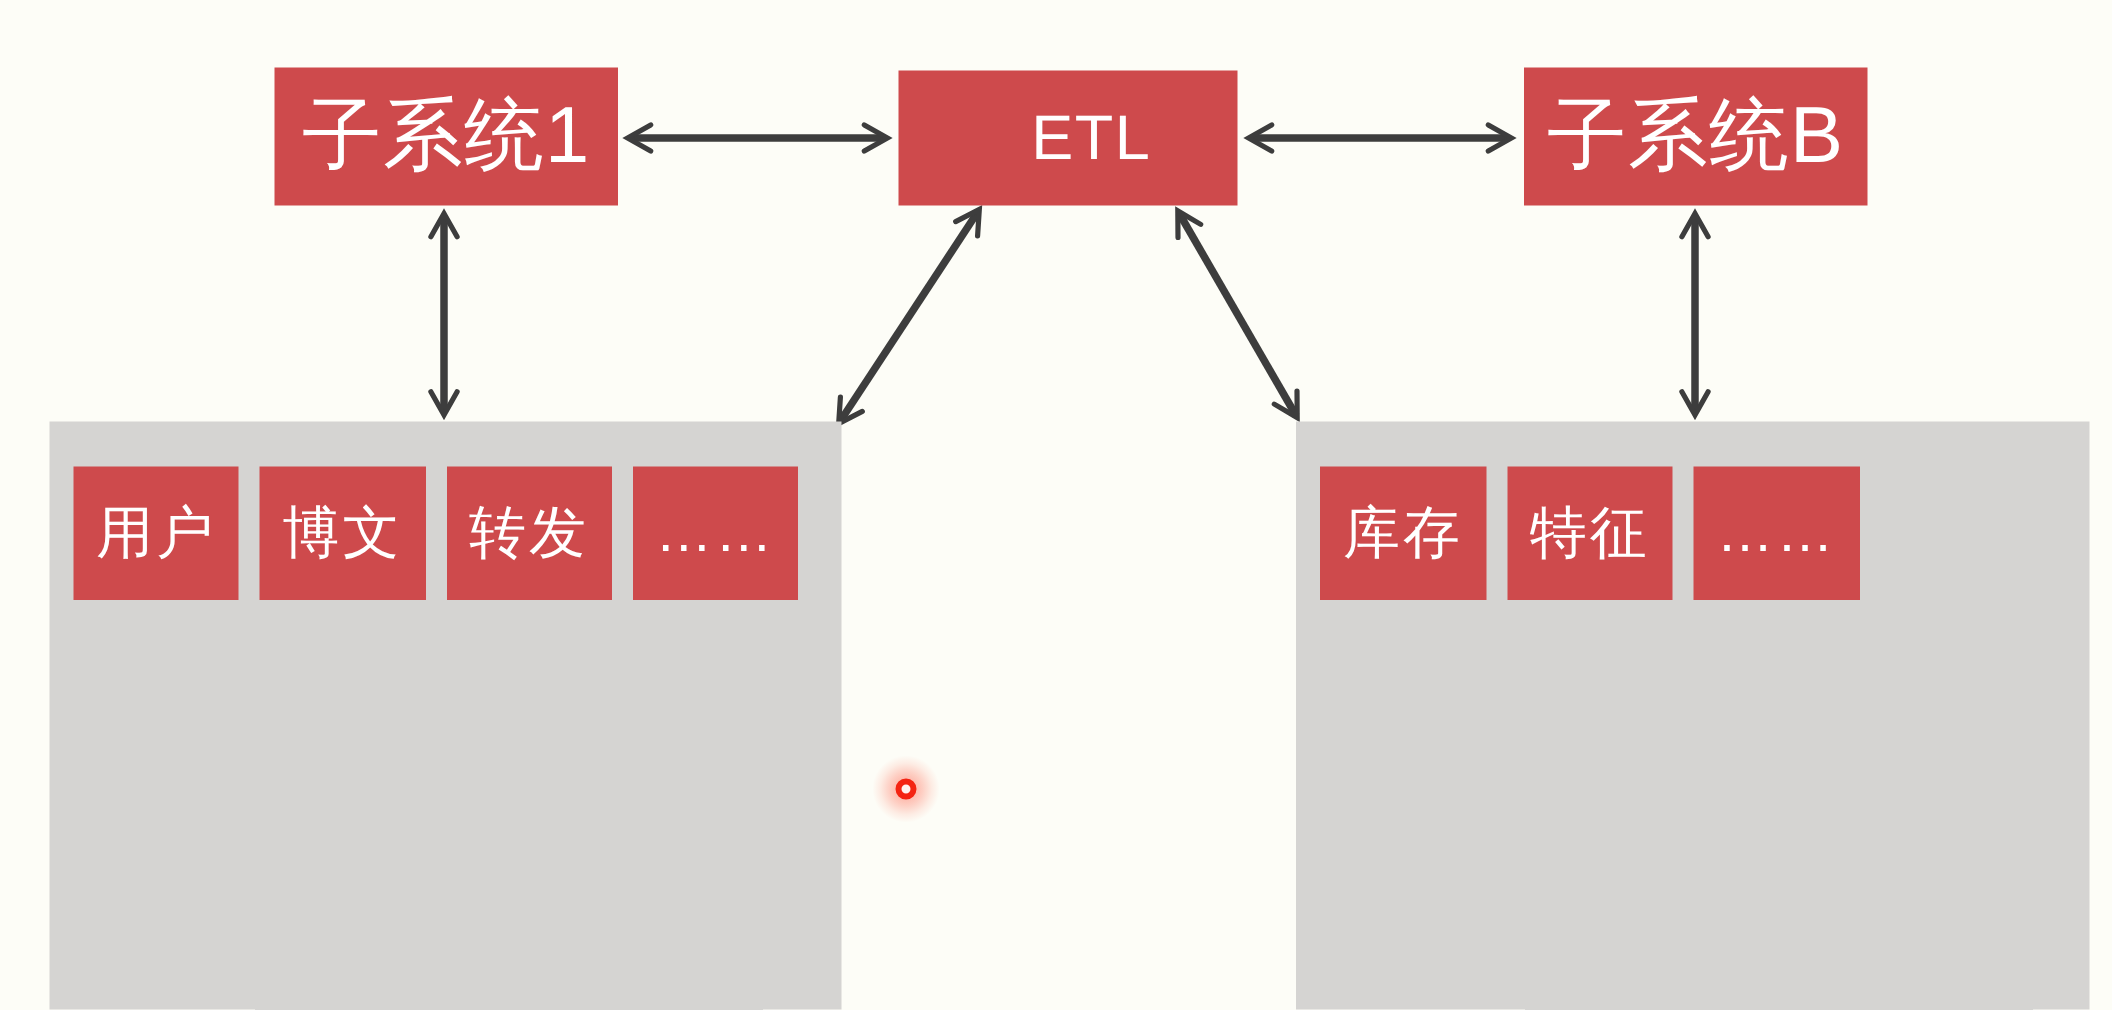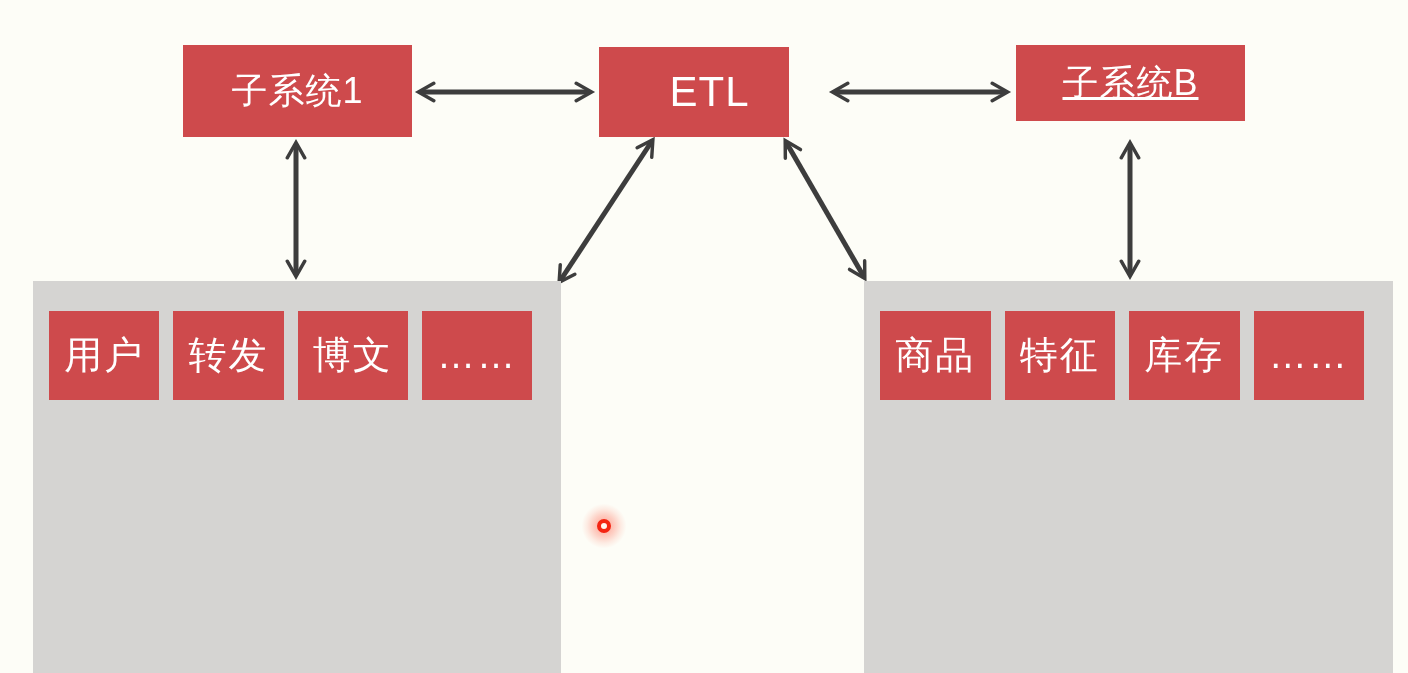--- a/index.html
+++ b/index.html
@@ -28,26 +28,26 @@
     width: 1408px; height: 673px;
     pointer-events: none;
   }
   .node {
     position: absolute;
     background: var(--box-red);
     color: var(--text-white);
     display: flex;
     align-items: center;
     justify-content: center;
-    font-size: 36px;
+    font-size: 53px;
     letter-spacing: 1px;
   }
   #node-subsystem1 { left: 183px; top: 45px;  width: 229px; height: 92px; }
-  #node-etl        { left: 599px; top: 47px;  width: 190px; height: 90px; font-size: 42px; padding-left: 31px; }
-  #node-subsystemB { left: 1016px; top: 45px; width: 229px; height: 76px; text-decoration: underline; }
+  #node-etl        { left: 599px; top: 47px;  width: 226px; height: 90px; font-size: 42px; padding-left: 31px; }
+  #node-subsystemB { left: 1016px; top: 45px; width: 229px; height: 92px; }
 
   .panel {
     position: absolute;
     top: 281px;
     height: 456px;
     background: var(--panel-gray);
     display: grid;
     grid-template-columns: 1fr 1fr 1fr 1fr;
     grid-template-rows: 89px 89px 89px;
     column-gap: 14px;
@@ -111,29 +111,28 @@
   </div>
   <div class="node" id="node-etl">
     <span>ETL</span>
   </div>
   <div class="node" id="node-subsystemB">
     <span>子系统B</span>
   </div>
 
   <div class="panel" id="panel-left">
     <div class="cell">用户</div>
+    <div class="cell">博文</div>
     <div class="cell">转发</div>
-    <div class="cell">博文</div>
     <div class="cell">……</div>
   </div>
 
   <div class="panel" id="panel-right">
-    <div class="cell">商品</div>
+    <div class="cell">库存</div>
     <div class="cell">特征</div>
-    <div class="cell">库存</div>
     <div class="cell">……</div>
   </div>
 
   <div class="laser">
     <div class="ring"></div>
   </div>
 
 </div>
 
 </body></html>

